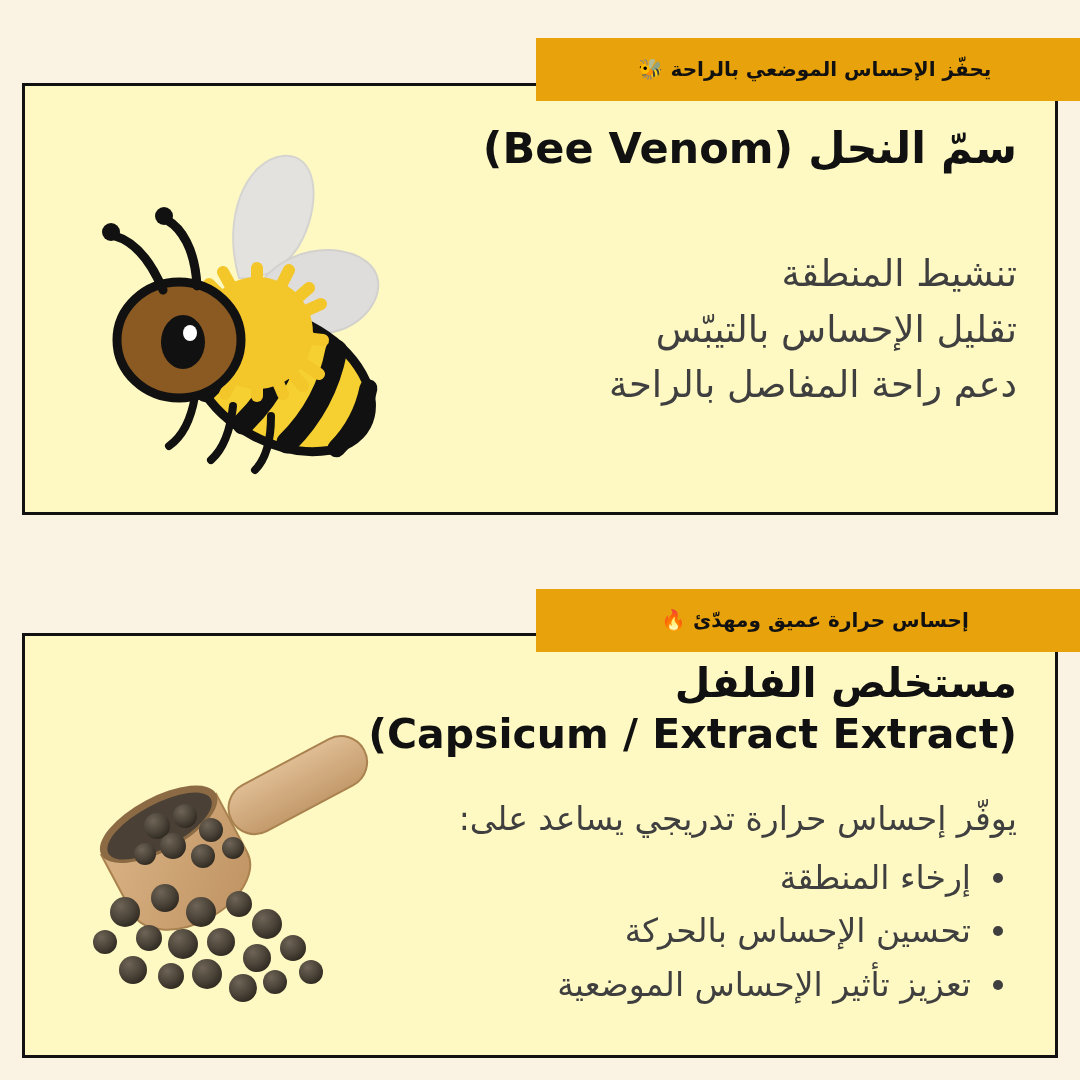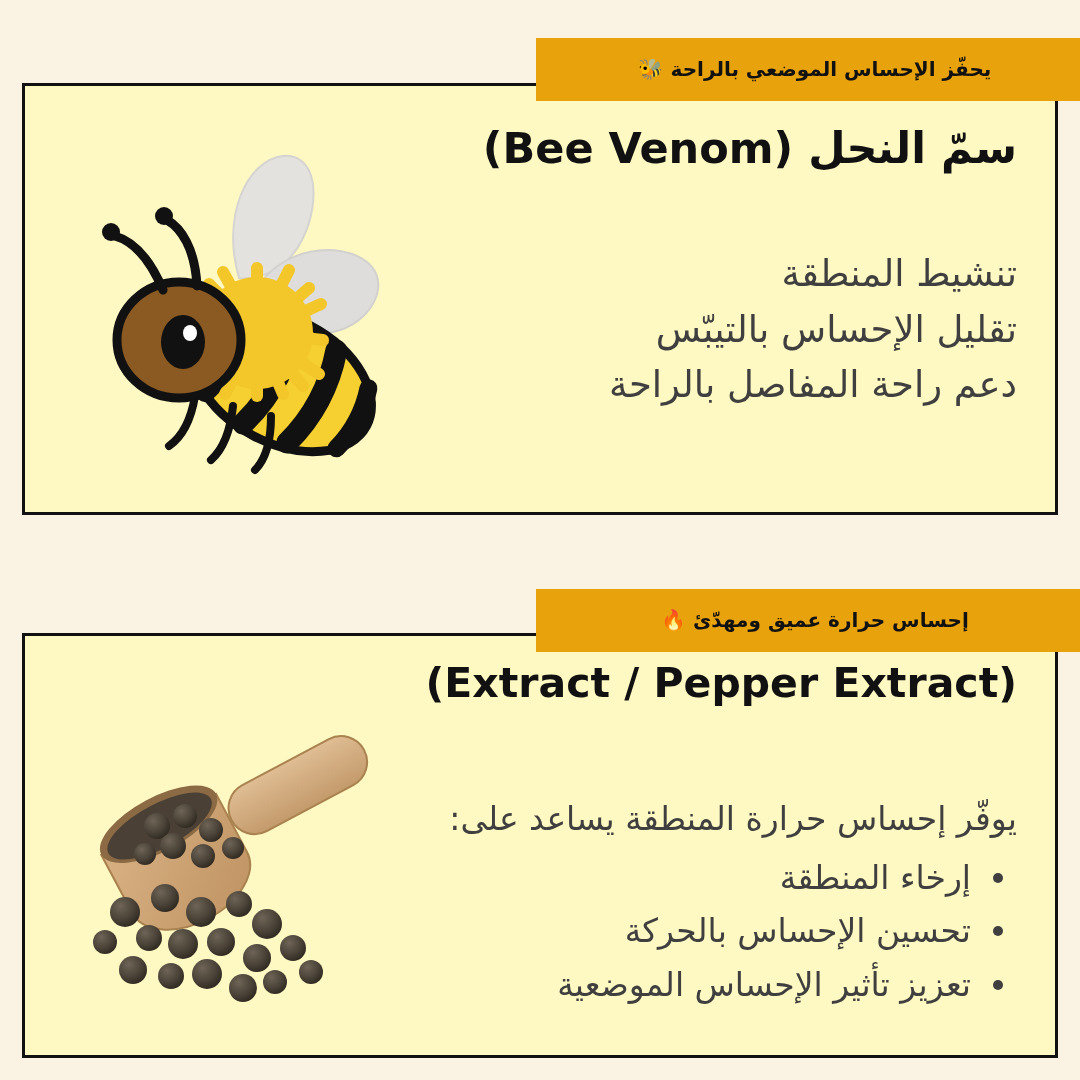--- a/index.html
+++ b/index.html
@@ -306,24 +306,25 @@
             <circle cx="146" cy="298" r="15" fill="url(#corn)"></circle>
             <circle cx="182" cy="312" r="14" fill="url(#corn)"></circle>
             <circle cx="214" cy="306" r="12" fill="url(#corn)"></circle>
             <circle cx="44" cy="266" r="12" fill="url(#corn)"></circle>
             <circle cx="250" cy="296" r="12" fill="url(#corn)"></circle>
           </g>
         </svg>
       </div>
 
       <div class="title" id="title-pepper">
-        <div>(Extract / Pepper Extract)</div>
+        <div>مستخلص الفلفل</div>
+        <div>(Capsicum / Extract Extract)</div>
       </div>
 
-      <div id="intro-pepper">يوفّر إحساس حرارة المنطقة يساعد على:</div>
+      <div id="intro-pepper">يوفّر إحساس حرارة تدريجي يساعد على:</div>
 
       <ul id="list-pepper">
         <li>إرخاء المنطقة</li>
         <li>تحسين الإحساس بالحركة</li>
         <li>تعزيز تأثير الإحساس الموضعية</li>
       </ul>
     </div>
   </div>
 
 </div>

